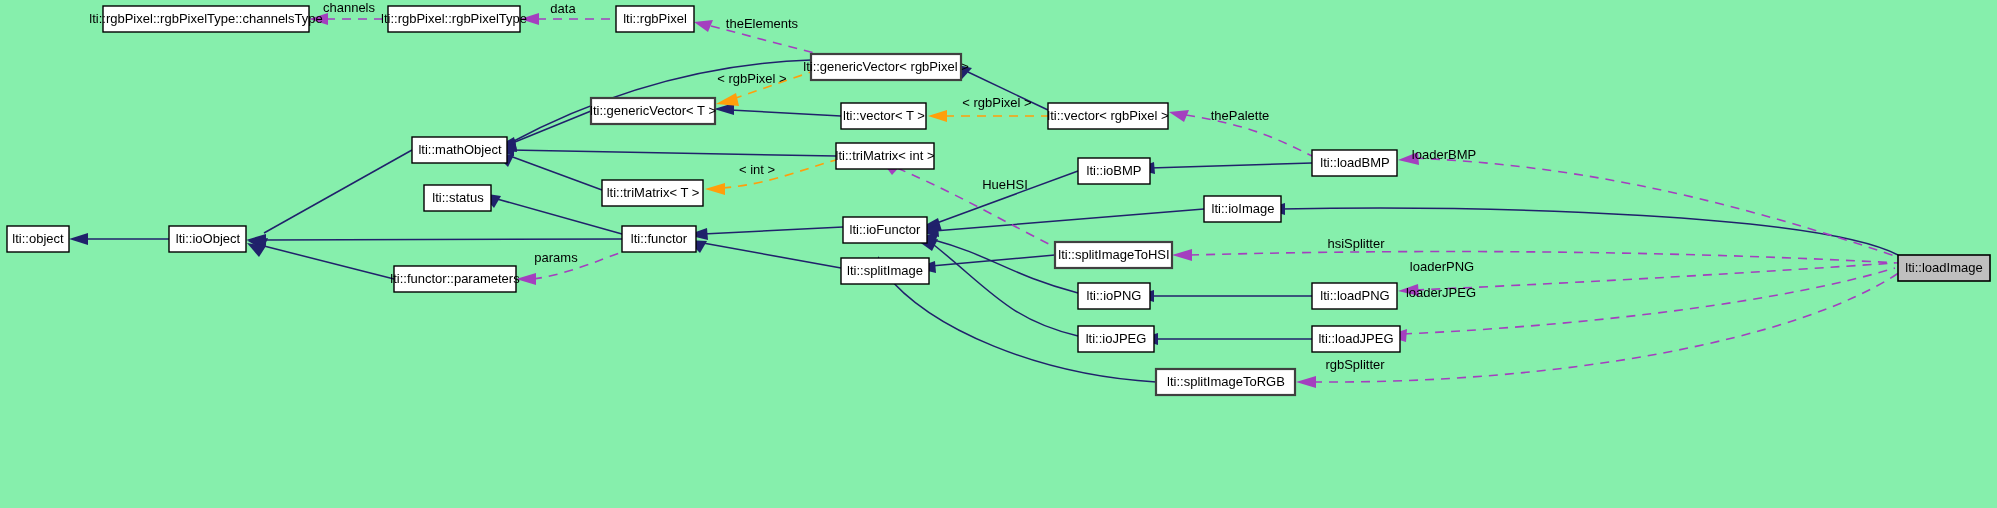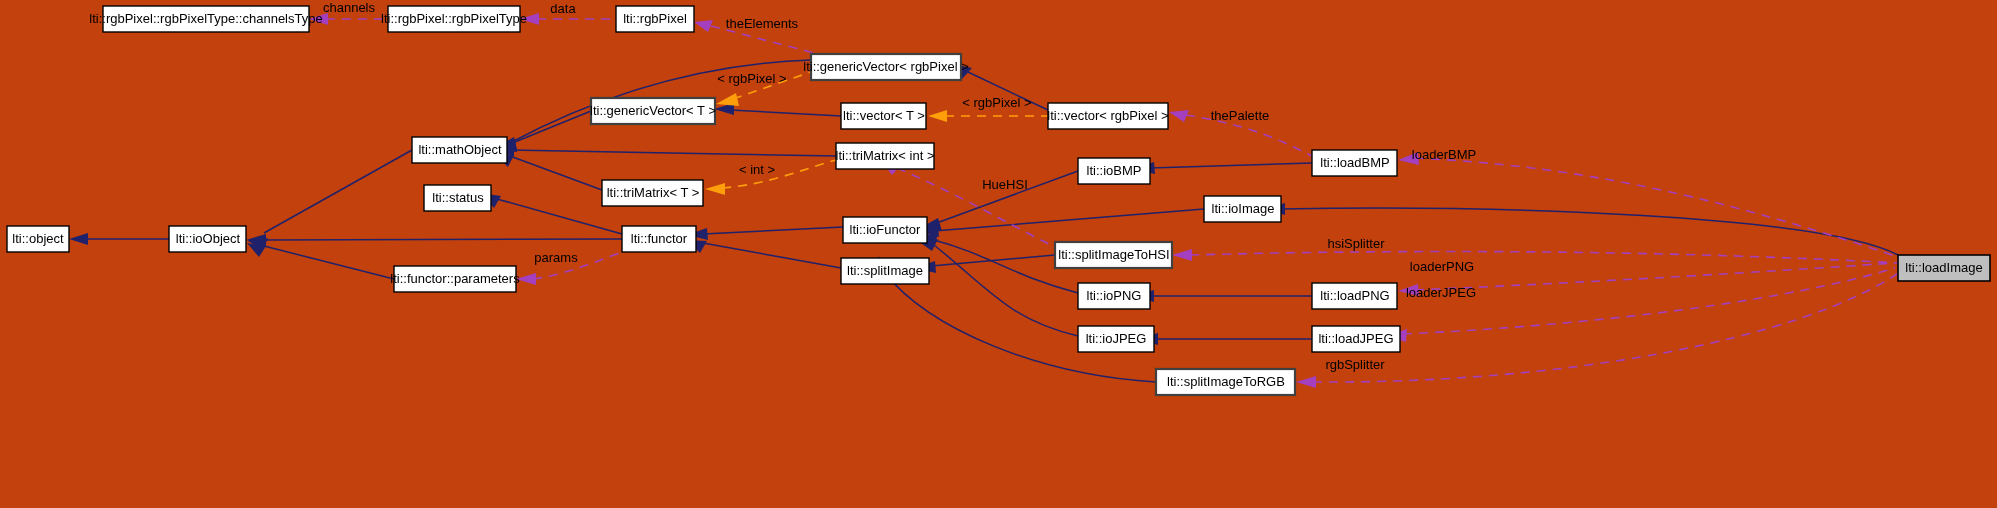--- a/index.html
+++ b/index.html
@@ -4,21 +4,21 @@
 <style>
   html, body {
     margin: 0;
     padding: 0;
     background: #ffffff;
   }
   #diagram-root {
     position: relative;
     width: 1997px;
     height: 508px;
-    background: #c2410c;
+    background: #86efac;
     font-family: "Liberation Sans", sans-serif;
     overflow: hidden;
     text-align: center;
   }
   svg#graph {
     position: absolute;
     left: 0;
     top: 0;
     width: 1997px;
     height: 508px;

